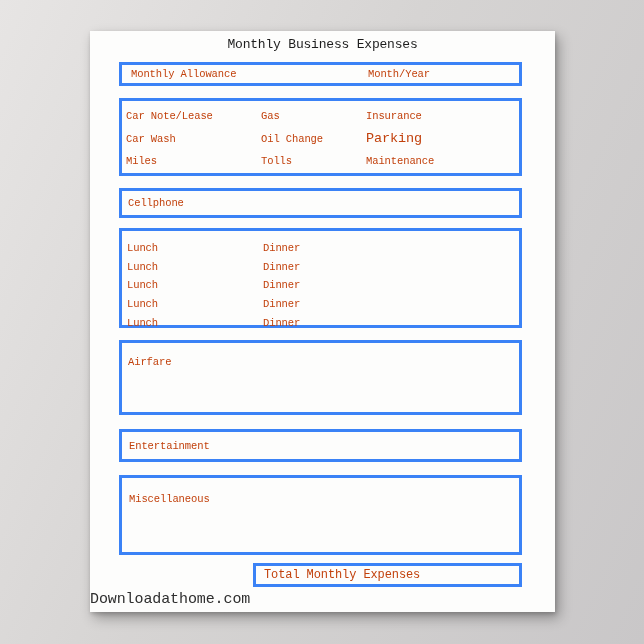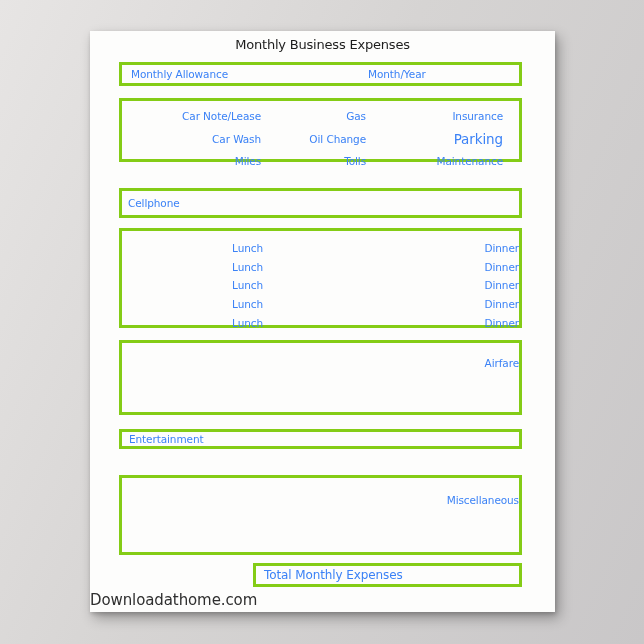--- a/index.html
+++ b/index.html
@@ -7,50 +7,50 @@
     width: 644px; height: 644px; overflow: hidden;
     font-family: "DejaVu Sans", "Liberation Sans", sans-serif;
     background: linear-gradient(115deg, #e7e5e4 0%, #d6d4d3 45%, #c9c7c8 100%);
     position: relative;
   }
   .stage { position: absolute; inset: 0; }
   .poster {
     position: absolute; left: 90px; top: 31px; width: 465px; height: 581px;
     background: #fdfdfc;
     box-shadow: 4px 6px 12px rgba(0,0,0,0.30), 1px 2px 4px rgba(0,0,0,0.18);
+    font-family: Liberation Mono, monospace;
   }
   .poster-title {
     position: absolute; top: 6px; left: 0; width: 100%;
     text-align: center; font-size: 13px; letter-spacing: -0.2px;
     color: #1d1d1d; font-weight: 400;
   }
   .box {
     position: absolute; left: 29px; width: 403px;
-    border: 3px solid #84cc16; background: #fdfdfc; box-sizing: border-box;
-    color: #3b82f6;
-    text-align: right;
+    border: 3px solid #3b82f6; background: #fdfdfc; box-sizing: border-box;
+    color: #c2410c;
   }
   .lbl { font-size: 10.5px; letter-spacing: -0.1px; white-space: nowrap; }
   .big-lbl { font-size: 13.5px; }
 
   .box-allowance { top: 31px; height: 24px; }
   .box-allowance .left-label  { position: absolute; left: 9px;  top: 50%; transform: translateY(-50%); }
   .box-allowance .right-label { position: absolute; left: 246px; top: 50%; transform: translateY(-50%); }
 
-  .box-vehicle { top: 67px; height: 64px; padding: 4px 16px 0 4px; }
+  .box-vehicle { top: 67px; height: 78px; padding: 4px 16px 0 4px; }
   .vrow { display: grid; grid-template-columns: 135px 105px 1fr; align-items: center; height: 22.5px; }
 
   .box-cellphone { top: 157px; height: 30px; }
   .box-cellphone .lbl { position: absolute; left: 6px; top: 50%; transform: translateY(-50%); }
 
   .box-meals { top: 197px; height: 100px; padding: 8px 0 0 5px; }
   .mrow { display: grid; grid-template-columns: 136px 1fr; align-items: center; height: 18.6px; }
 
   .box-airfare { top: 309px; height: 75px; padding: 9px 0 15px 6px; }
-  .box-entertainment { top: 398px; height: 20px; }
+  .box-entertainment { top: 398px; height: 33px; }
   .box-entertainment .lbl { position: absolute; left: 7px; top: 50%; transform: translateY(-50%); }
   .box-misc { top: 444px; height: 80px; padding: 11px 0 8px 7px; }
 
   .box-total { left: 163px; top: 532px; width: 269px; height: 24px; }
   .box-total .lbl { position: absolute; left: 8px; top: 50%; transform: translateY(-50%); font-size: 12px; }
 
   .poster-footer {
     position: absolute; top: 560px; left: 0; width: 100%;
     text-align: left; font-size: 15px; color: #2e2e2e; letter-spacing: -0.1px;
   }

